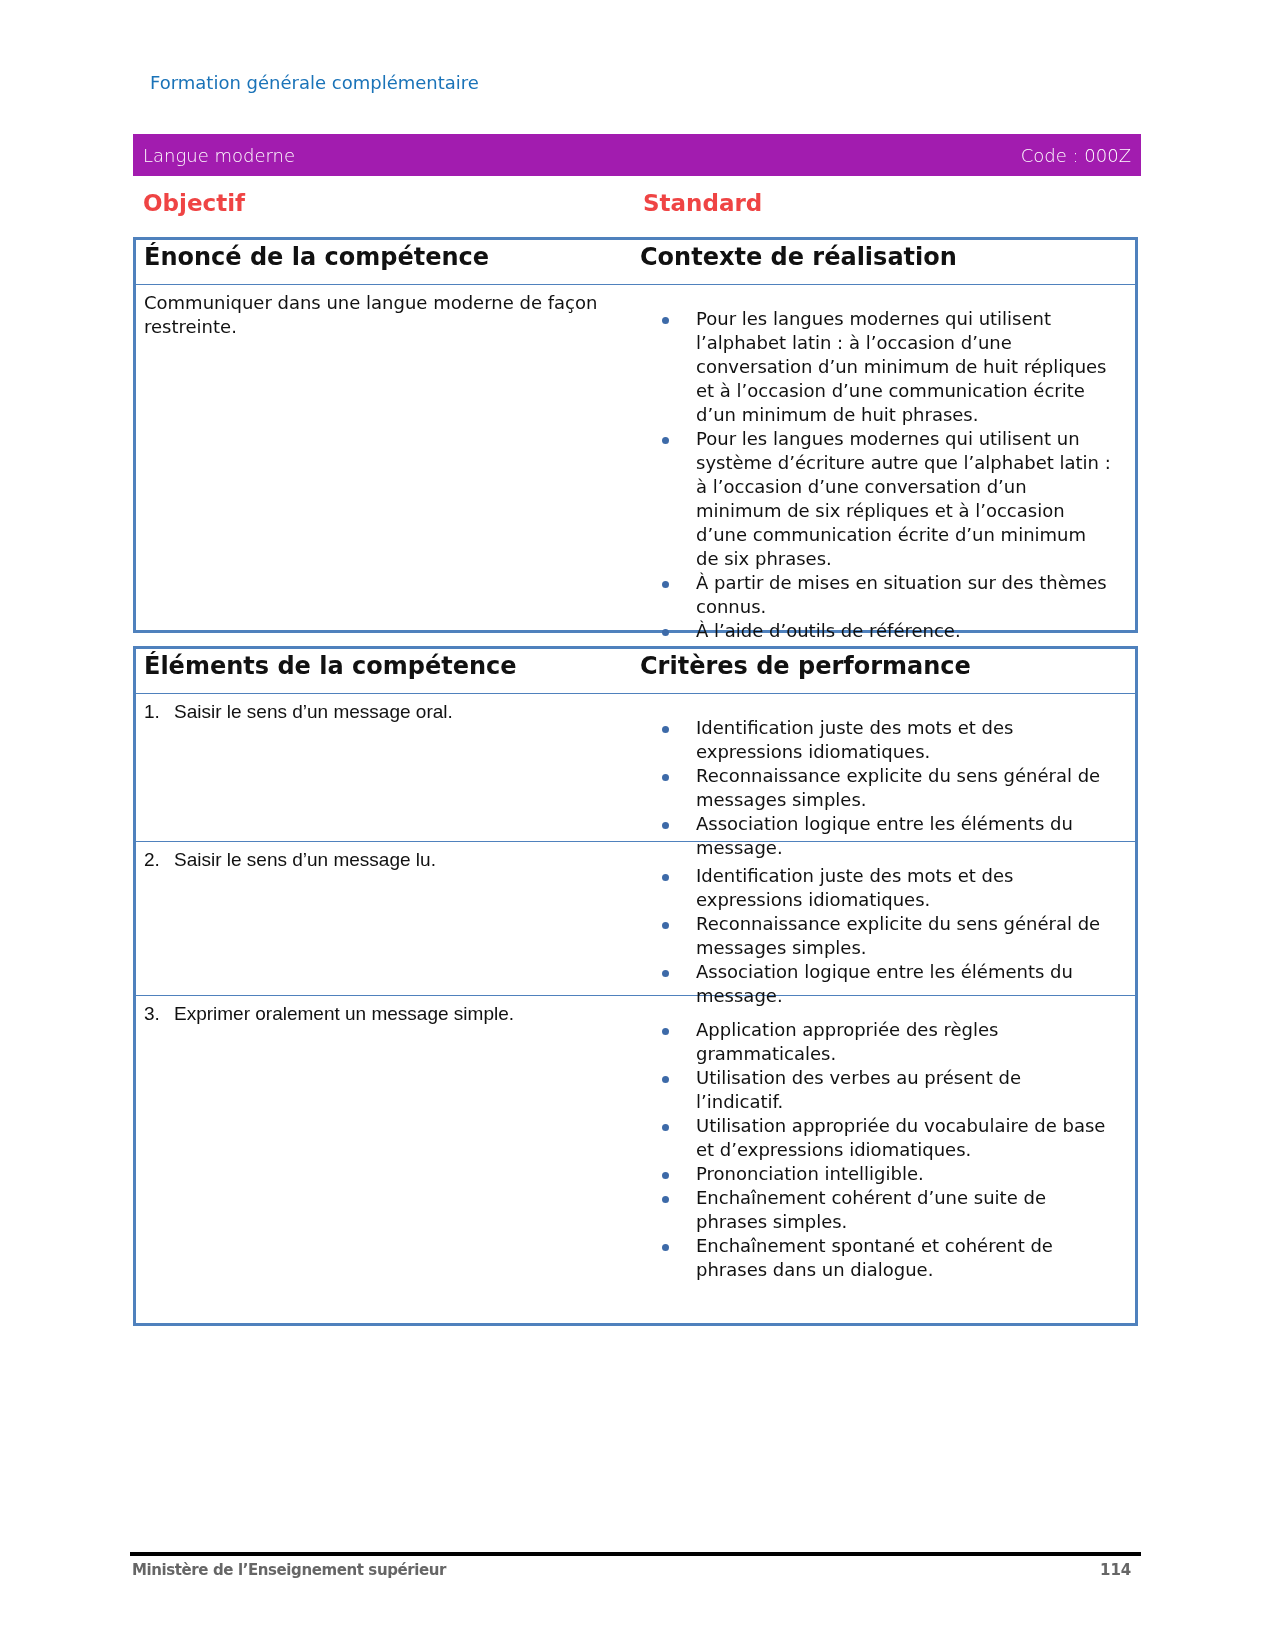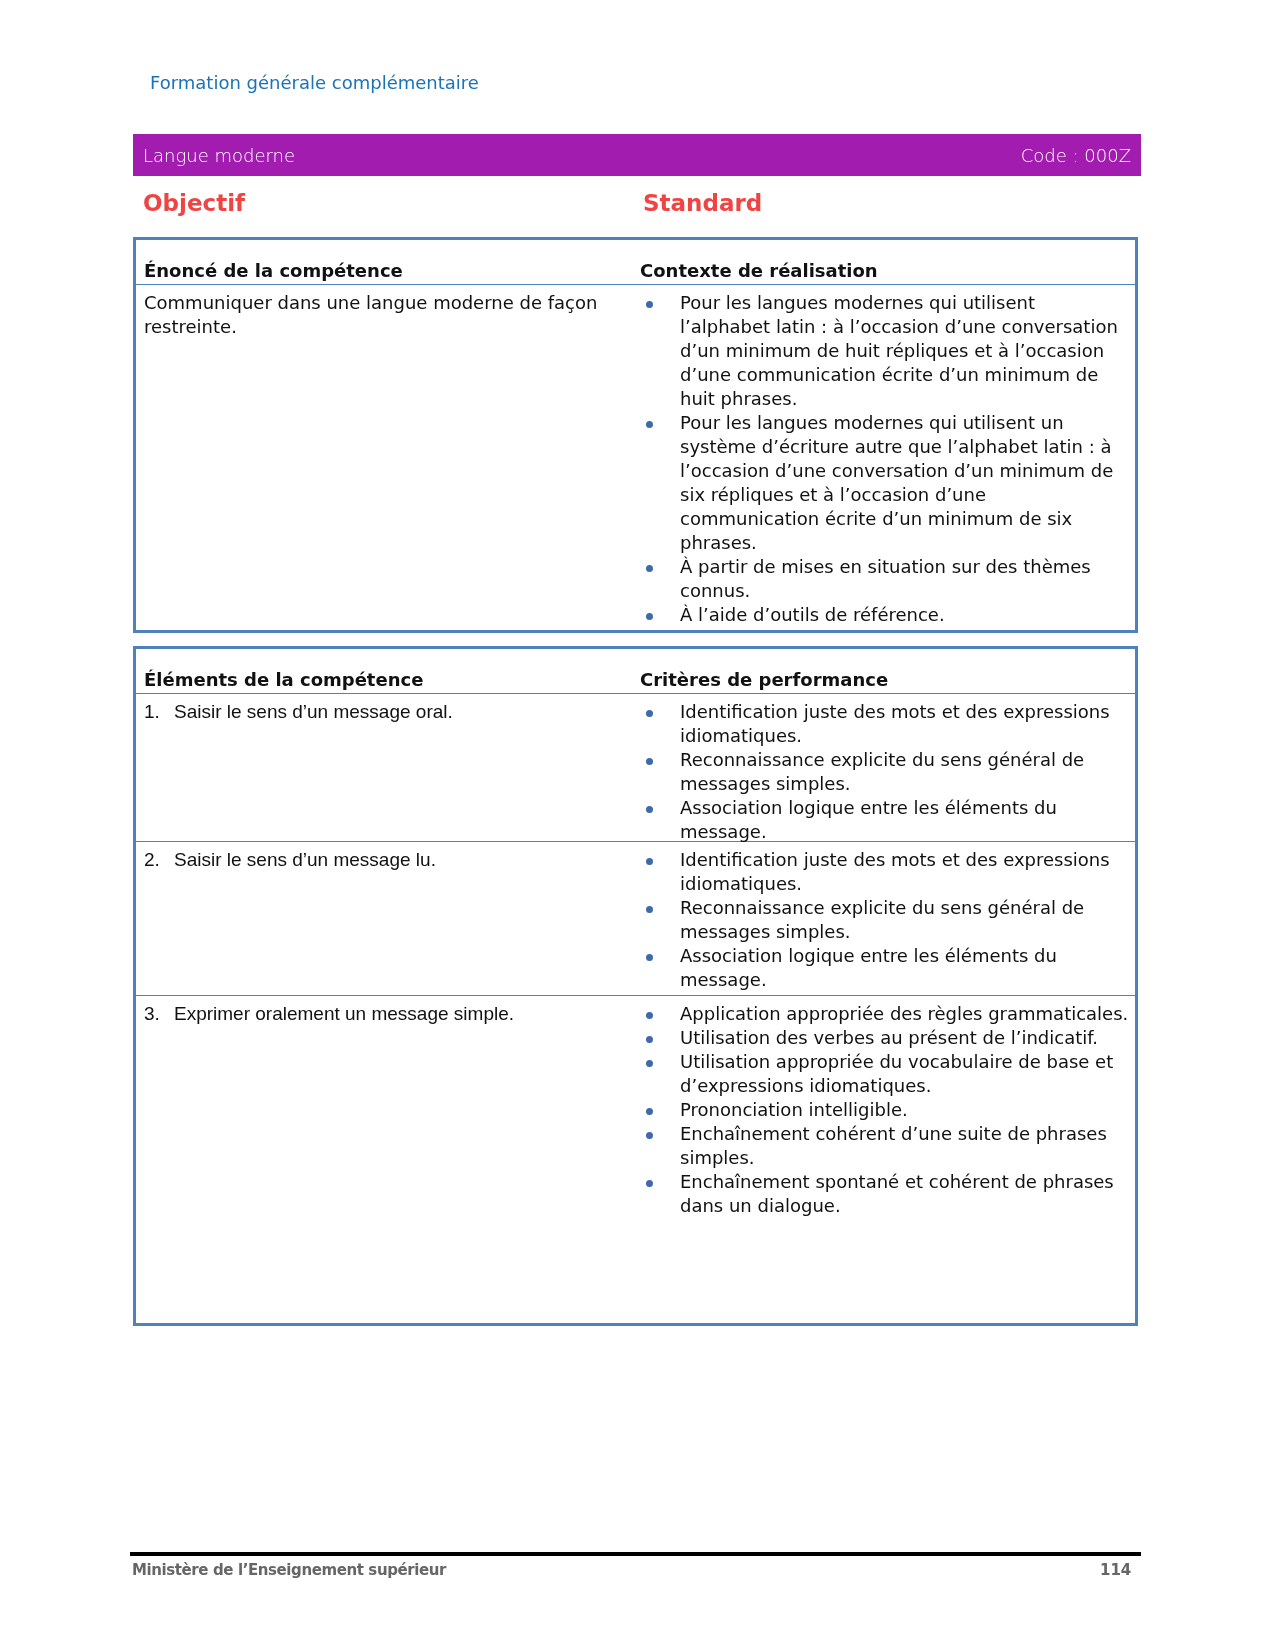--- a/index.html
+++ b/index.html
@@ -15,23 +15,23 @@
     .col-titles .t.left { left: 0; }
     .col-titles .t.right { left: 500px; }
     .box { position: absolute; left: 133px; width: 1005px; border: 3px solid #4f81bd; box-sizing: border-box; }
     .box1 { top: 237px; height: 396px; }
     .box2 { top: 646px; height: 680px; }
     .row { display: flex; border-top: 1px solid #4f81bd; }
     .row.first { border-top: none; }
     .cell { box-sizing: border-box; }
     .cell.left { width: 500px; padding: 6px 10px 0 8px; }
     .cell.right { width: 499px; padding: 6px 6px 0 4px; }
-    .hdr .cell { font-weight: bold; font-size: 18px; padding-top: 20px; height: 44px; }
+    .hdr .cell { font-weight: bold; font-size: 24px; padding-top: 3px; height: 44px; }
     .body-text { font-size: 18px; line-height: 24px; }
-    ul.bul { list-style: none; margin: 0; padding: 0; }
+    ul.bul { list-style: none; margin: 16px; padding: 0; }
     ul.bul li { position: relative; padding-left: 40px; font-size: 18px; line-height: 24px; }
     ul.bul li .dot { position: absolute; left: 6px; top: 10px; width: 7px; height: 7px; border-radius: 50%; background: #3d6aa8; }
     .num-item { font-family: "Liberation Sans", sans-serif; font-size: 19px; line-height: 24px; display: flex; }
     .num-item .n { width: 30px; }
     .footer-rule { position: absolute; left: 130px; top: 1552px; width: 1011px; height: 4px; background: #000; }
     .footer-left { position: absolute; left: 132px; top: 1561px; font-size: 15px; font-weight: bold; color: #666; letter-spacing: -0.4px; }
     .footer-right { position: absolute; left: 1100px; top: 1561px; font-size: 15px; font-weight: bold; color: #666; }
   </style>
 </head>
 <body>

